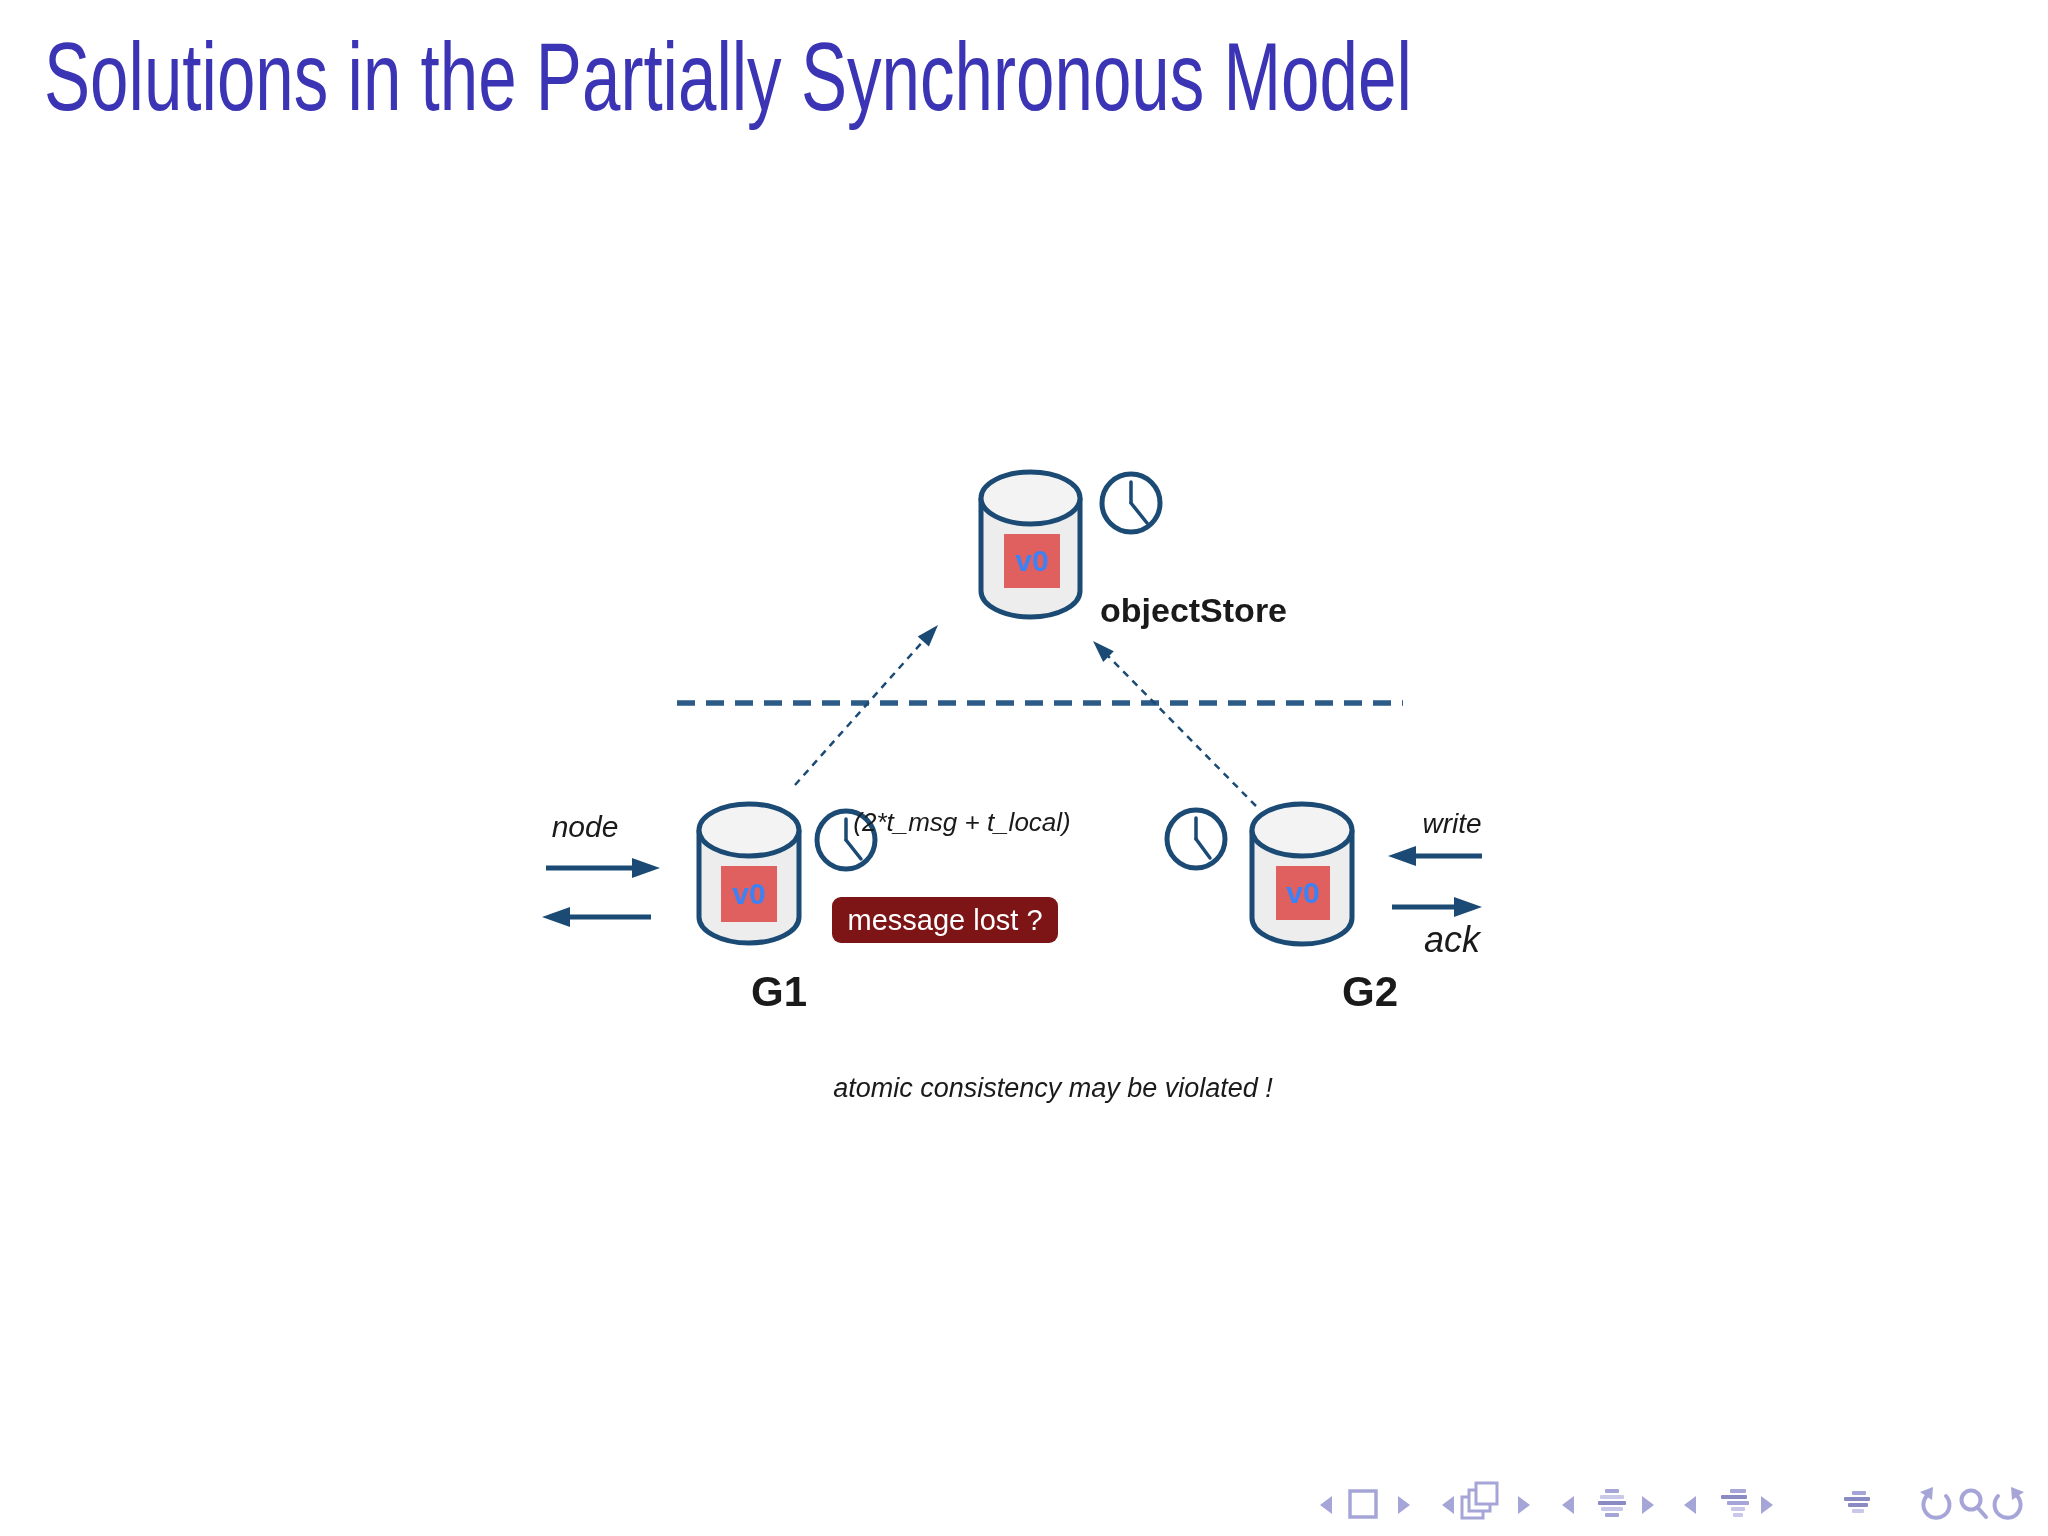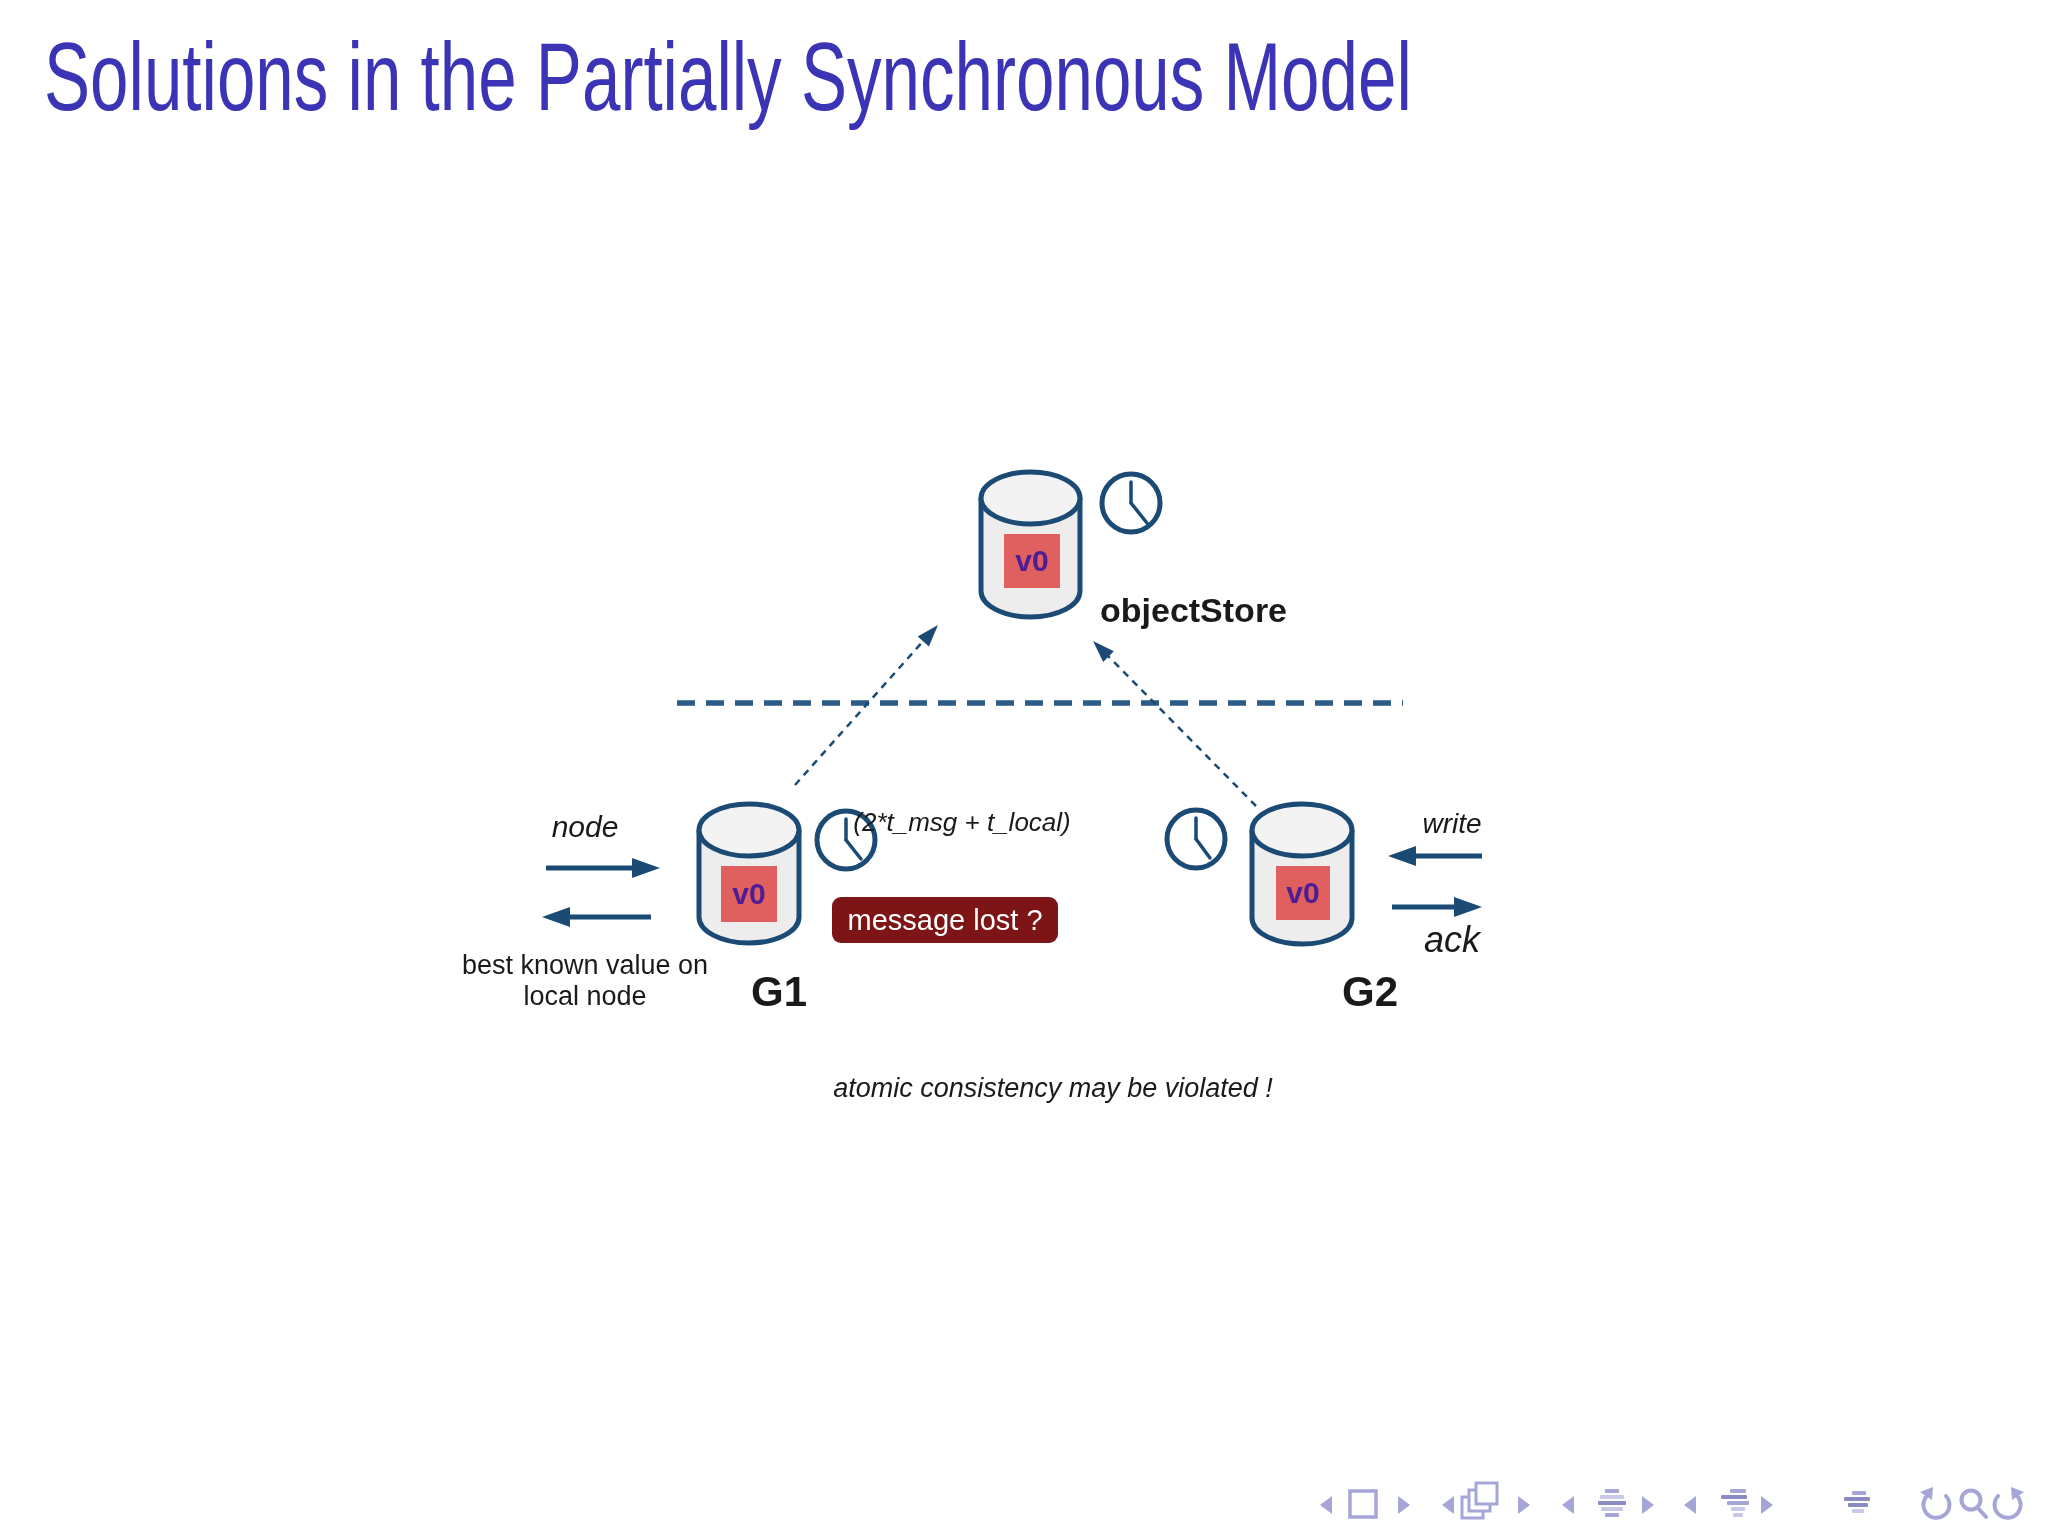--- a/index.html
+++ b/index.html
@@ -34,21 +34,21 @@
   .latency-note{left:962px;top:763px;font-size:26px;margin-top:46px;}
   .read-label{left:585px;top:812px;font-size:30px;}
   .write-label{left:1452px;top:810px;font-size:28px;text-align:center;}
   .ack-label{left:1452px;top:922px;font-size:36px;}
   .g-label{font-size:42px;font-weight:700;top:971px;}
   .g1-label{left:779px;}
   .g2-label{left:1370px;}
   .return-caption{left:585px;top:950px;font-size:27px;line-height:31px;text-align:center;}
   .footnote{left:1053px;top:1075px;font-size:27px;}
   .vbox{display:flex;align-items:center;justify-content:center;
-        color:#4c1d95;font-size:30px;font-weight:600;}
+        color:#3b82f6;font-size:30px;font-weight:600;}
   .vbox-os{left:1004px;top:534px;width:56px;height:54px;}
   .vbox-g1{left:721px;top:866px;width:56px;height:56px;}
   .vbox-g2{left:1276px;top:866px;width:54px;height:54px;}
   .msg-lost{left:832px;top:897px;width:226px;height:46px;
             display:flex;align-items:center;justify-content:center;
             color:#fff;font-size:29px;border-radius:14px;}
   
   .cyl-body{fill:var(--cylinder-fill);stroke:var(--navy);stroke-width:5;}
   .cyl-top{fill:var(--cylinder-top);stroke:var(--navy);stroke-width:5;}
   .vrect{fill:var(--version-red);}
@@ -208,24 +208,20 @@
   <div class="abs vbox vbox-os">v0</div>
 
   <div class="abs lbl italic centerx latency-note">(2*t_msg + t_local)</div>
 
   <div class="abs lbl italic centerx read-label">node</div>
 
   <div class="abs vbox vbox-g1">v0</div>
 
   <div class="abs msg-lost lbl">message lost ?</div>
 
-  <div class="abs return-caption centerx">
-    <div>best known value on</div>
-    <div>local node</div>
-  </div>
 
   <div class="abs lbl bold centerx g-label g1-label">G1</div>
 
   <div class="abs vbox vbox-g2">v0</div>
 
   <div class="abs lbl italic centerx write-label">write</div>
 
   <div class="abs lbl italic centerx ack-label">ack</div>
 
   <div class="abs lbl bold centerx g-label g2-label">G2</div>

